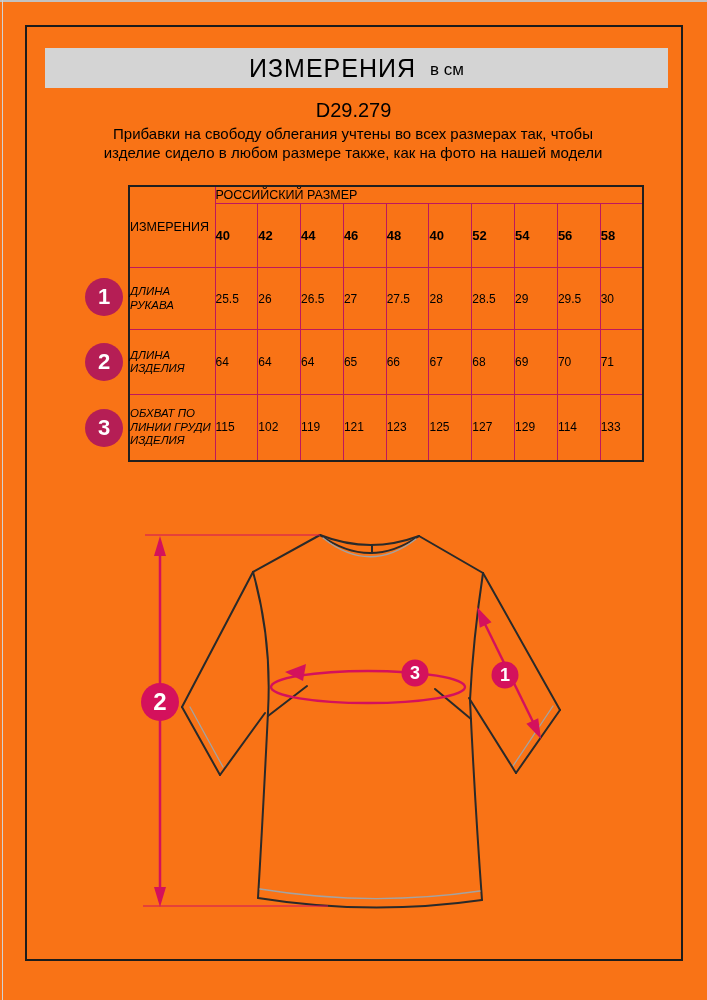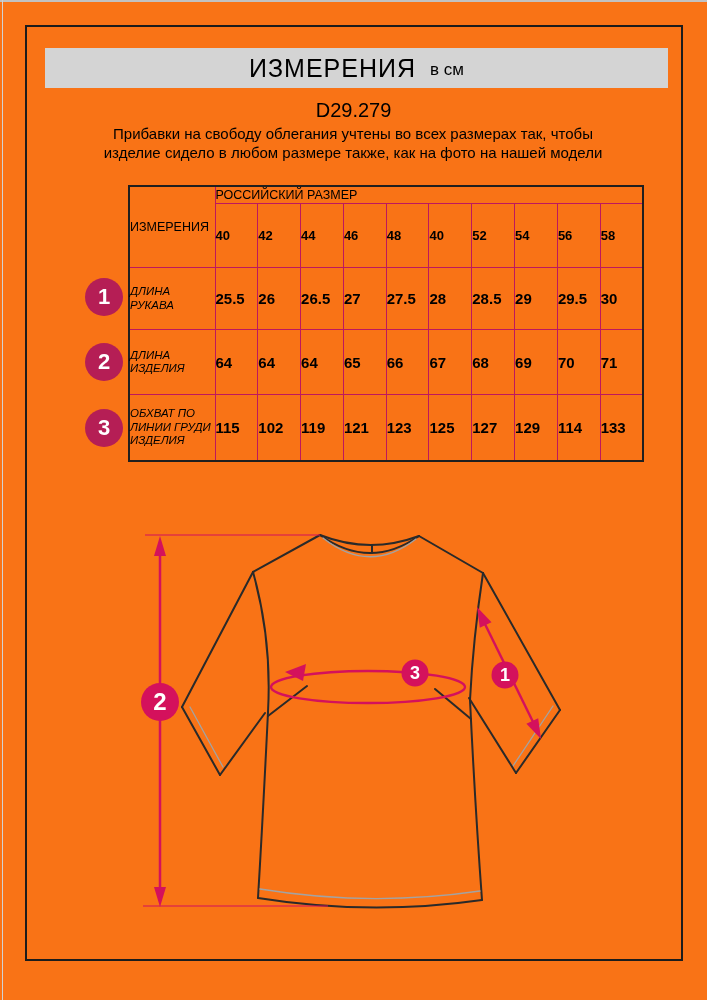--- a/index.html
+++ b/index.html
@@ -28,21 +28,21 @@
   .description{position:absolute;left:103px;top:124px;width:500px;text-align:center;font-size:15px;line-height:19px;}
   .size-table{
     position:absolute;left:128px;top:185px;width:514px;border-collapse:collapse;table-layout:fixed;
     border:2px solid #1f1f1f;
   }
   .size-table th,.size-table td{border:1px solid #be185d;text-align:left;vertical-align:middle;padding:0;}
   .measure-header{font-size:12.5px;font-weight:normal;}
   .group-header{font-size:12.5px;font-weight:normal;height:16px;}
   .sizes-row th{font-size:13px;font-weight:bold;height:63px;margin-left:24px;}
   .row-label{font-size:11.5px;font-weight:normal;line-height:13.5px;padding:0 3px;font-style:italic;}
-  .size-table tbody td{font-size:15px;font-weight:bold;}
+  .size-table tbody td{font-size:12px;}
   tr.r0{height:62px;} tr.r1{height:65px;} tr.r2{height:66px;padding-left:38px;}
   .badge{
     position:absolute;left:85px;width:38px;height:38px;border-radius:50%;
     background:var(--accent-badge);color:#fff;font-size:22px;font-weight:bold;
     display:flex;align-items:center;justify-content:center;
   }
   .badge.b1{top:278px;} .badge.b2{top:343px;} .badge.b3{top:409px;}
   .note{position:absolute;left:128px;top:470px;width:514px;text-align:center;font-size:13.5px;font-weight:bold;}
   .diagram{position:absolute;left:110px;top:515px;}
   .outline-stroke{stroke:var(--outline);stroke-width:2;fill:none;stroke-linecap:round;stroke-linejoin:round;}

